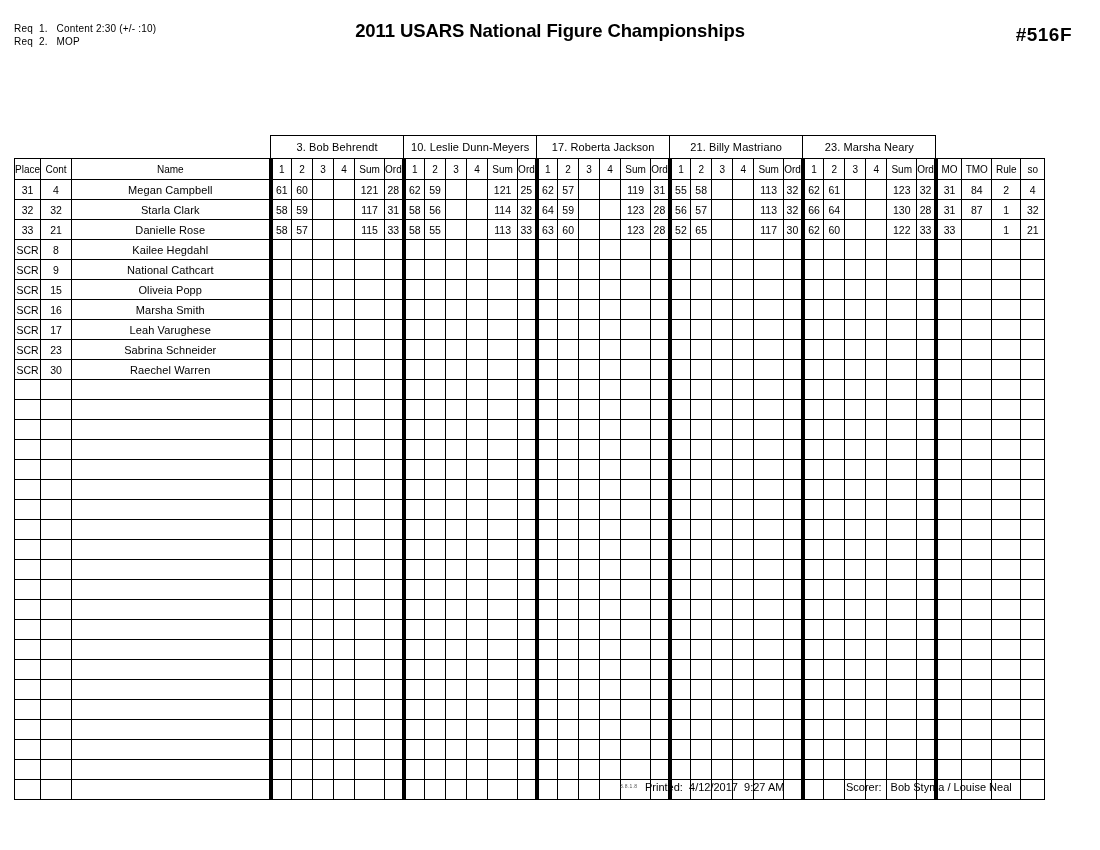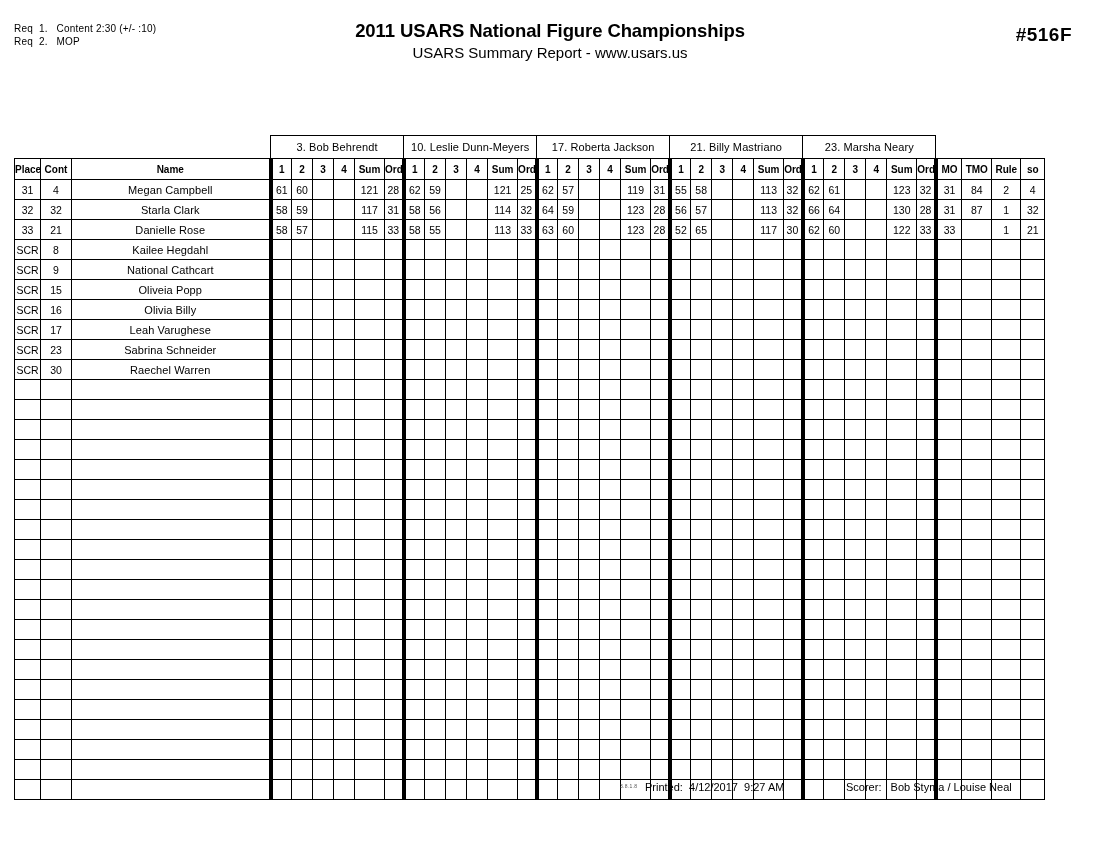--- a/index.html
+++ b/index.html
@@ -106,21 +106,20 @@
     text-align: left;
     padding-left: 5px;
     font-size: 11px;
     letter-spacing: .1px;
   }
 
   
   tr.colhead td {
     height: 20px;
     font-size: 10px;
-    font-weight: bold;
   }
   td.h-place, td.h-cont { font-size: 9.5px; }
   td.h-name { text-align: left; padding-left: 5px; font-size: 10px;}
   .thick-l { border-left: 4px solid #000 !important; }
 
   td.ord {
     font-weight: bold;
     border-right: 4px solid #000 !important;
   }
   td.ord-head {
@@ -171,21 +170,20 @@
 
 <div id="req-block">
   <div>Req  1.   Content 2:30 (+/- :10)</div>
   <div>Req  2.   MOP</div>
 </div>
 
 <div id="doc-number">#516F</div>
 
 <div id="title-block">
   <div class="t1">2011 USARS National Figure Championships</div>
-  <div class="t4">USARS Summary Report - www.usars.us</div>
 </div>
 
 <div id="grid">
   <table class="sheet">
     <colgroup id="colg">
         <col style="width: 26px;">
         <col style="width: 31px;">
         <col style="width: 199px;">
         <col style="width: 21px;">
         <col style="width: 21px;">
@@ -501,21 +499,21 @@
           <td class="num"></td>
           <td class="num ord"></td>
           <td class="num"></td>
           <td class="num"></td>
           <td class="num"></td>
           <td class="num"></td>
         </tr>
         <tr>
           <td class="c-place">SCR</td>
           <td class="c-cont">16</td>
-          <td class="c-name">Olivia Billy</td>
+          <td class="c-name">Marsha Smith</td>
           <td class="num thick-l"></td>
           <td class="num"></td>
           <td class="num"></td>
           <td class="num"></td>
           <td class="num"></td>
           <td class="num ord"></td>
           <td class="num thick-l"></td>
           <td class="num"></td>
           <td class="num"></td>
           <td class="num"></td>

